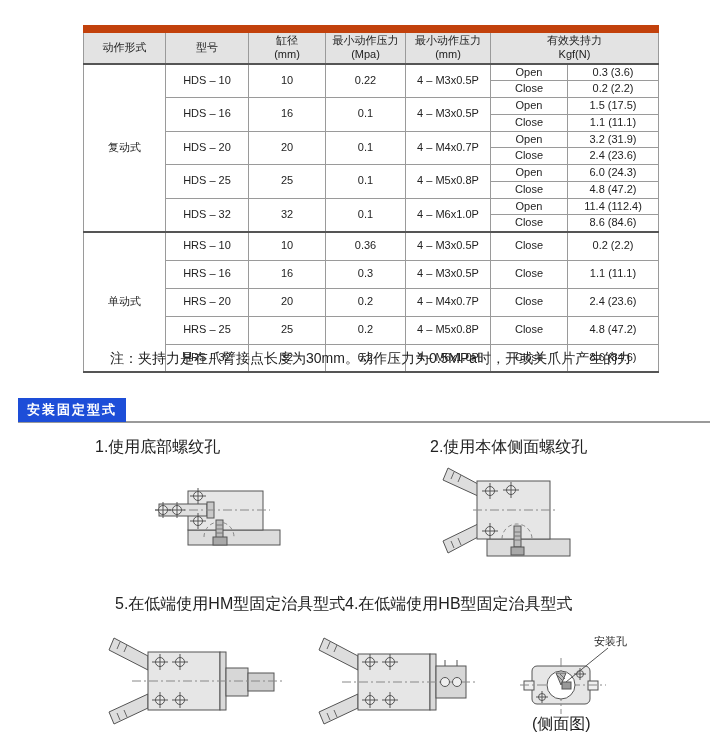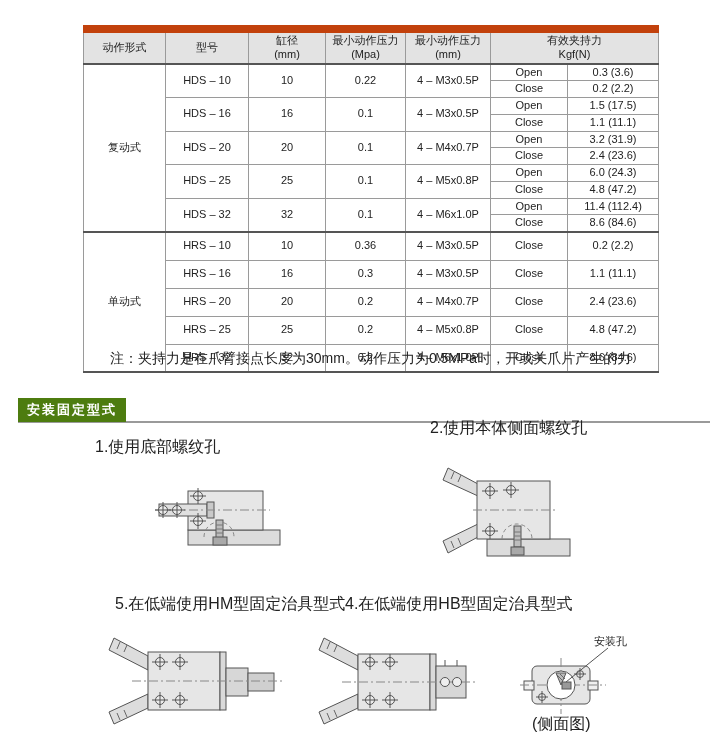--- a/index.html
+++ b/index.html
@@ -20,21 +20,21 @@
   }
   table.spec thead th { background:#e3e3e3; height:34px; border-bottom:2px solid #555; }
   table.spec tr.sub   { height:16px; }
   table.spec tr.single{ height:28px; }
   table.spec tr.group-start td { border-top:2px solid #555; }
   
   .note { position:absolute; left:84px; top:350px; font-size:14px; color:#222;margin-left:26px; }
   
   .sec { position:absolute; left:18px; top:398px; width:692px; border-bottom:2px solid #9a9a9a; }
   .sec-badge {
-    display:inline-block; background:#4d7c0f; color:#fff; font-size:13px; font-weight:bold;
+    display:inline-block; background:#1d4ed8; color:#fff; font-size:13px; font-weight:bold;
     padding:3px 9px; letter-spacing:2px; margin-bottom:-1px;
   }
   
   .cap { position:absolute; font-size:16px; color:#222; white-space:nowrap; }
   .fig { position:absolute; }
   .sv-wrap { position:absolute; left:520px; top:622px; width:200px; height:115px; }
   .sv-label { position:absolute; left:74px; top:12px; font-size:11px; color:#222; }
   .sv-cap   { position:absolute; left:12px; top:92px; font-size:16px; color:#222; }
   svg { display:block; }
 </style>
@@ -183,21 +183,21 @@
     </tbody>
 </table>
 
 <div class="note">注：夹持力是在爪臂接点长度为30mm。动作压力为0.5MPa时，开或关爪片产生的力</div>
 
 <div class="sec">
   <span class="sec-badge">安装固定型式</span>
 </div>
 
 <div class="cap" style="left:95px;top:437px">1.使用底部螺纹孔</div>
-<div class="cap" style="left:430px;top:418px">2.使用本体侧面螺纹孔</div>
+<div class="cap" style="left:430px;top:437px">2.使用本体侧面螺纹孔</div>
 <div class="cap" style="left:115px;top:594px">5.在低端使用HM型固定治具型式</div>
 <div class="cap" style="left:345px;top:594px">4.在低端使用HB型固定治具型式</div>
 
 <svg class="fig" style="left:130px;top:458px" width="180" height="130" viewBox="0 0 180 130">
   <defs>
     <g id="ch1" stroke="#555" stroke-width="1" fill="none">
       <circle r="4.5" fill="#ececec"></circle>
       <line x1="0" y1="-8" x2="0" y2="8"></line>
       <line x1="-8" y1="0" x2="8" y2="0"></line>
     </g>

